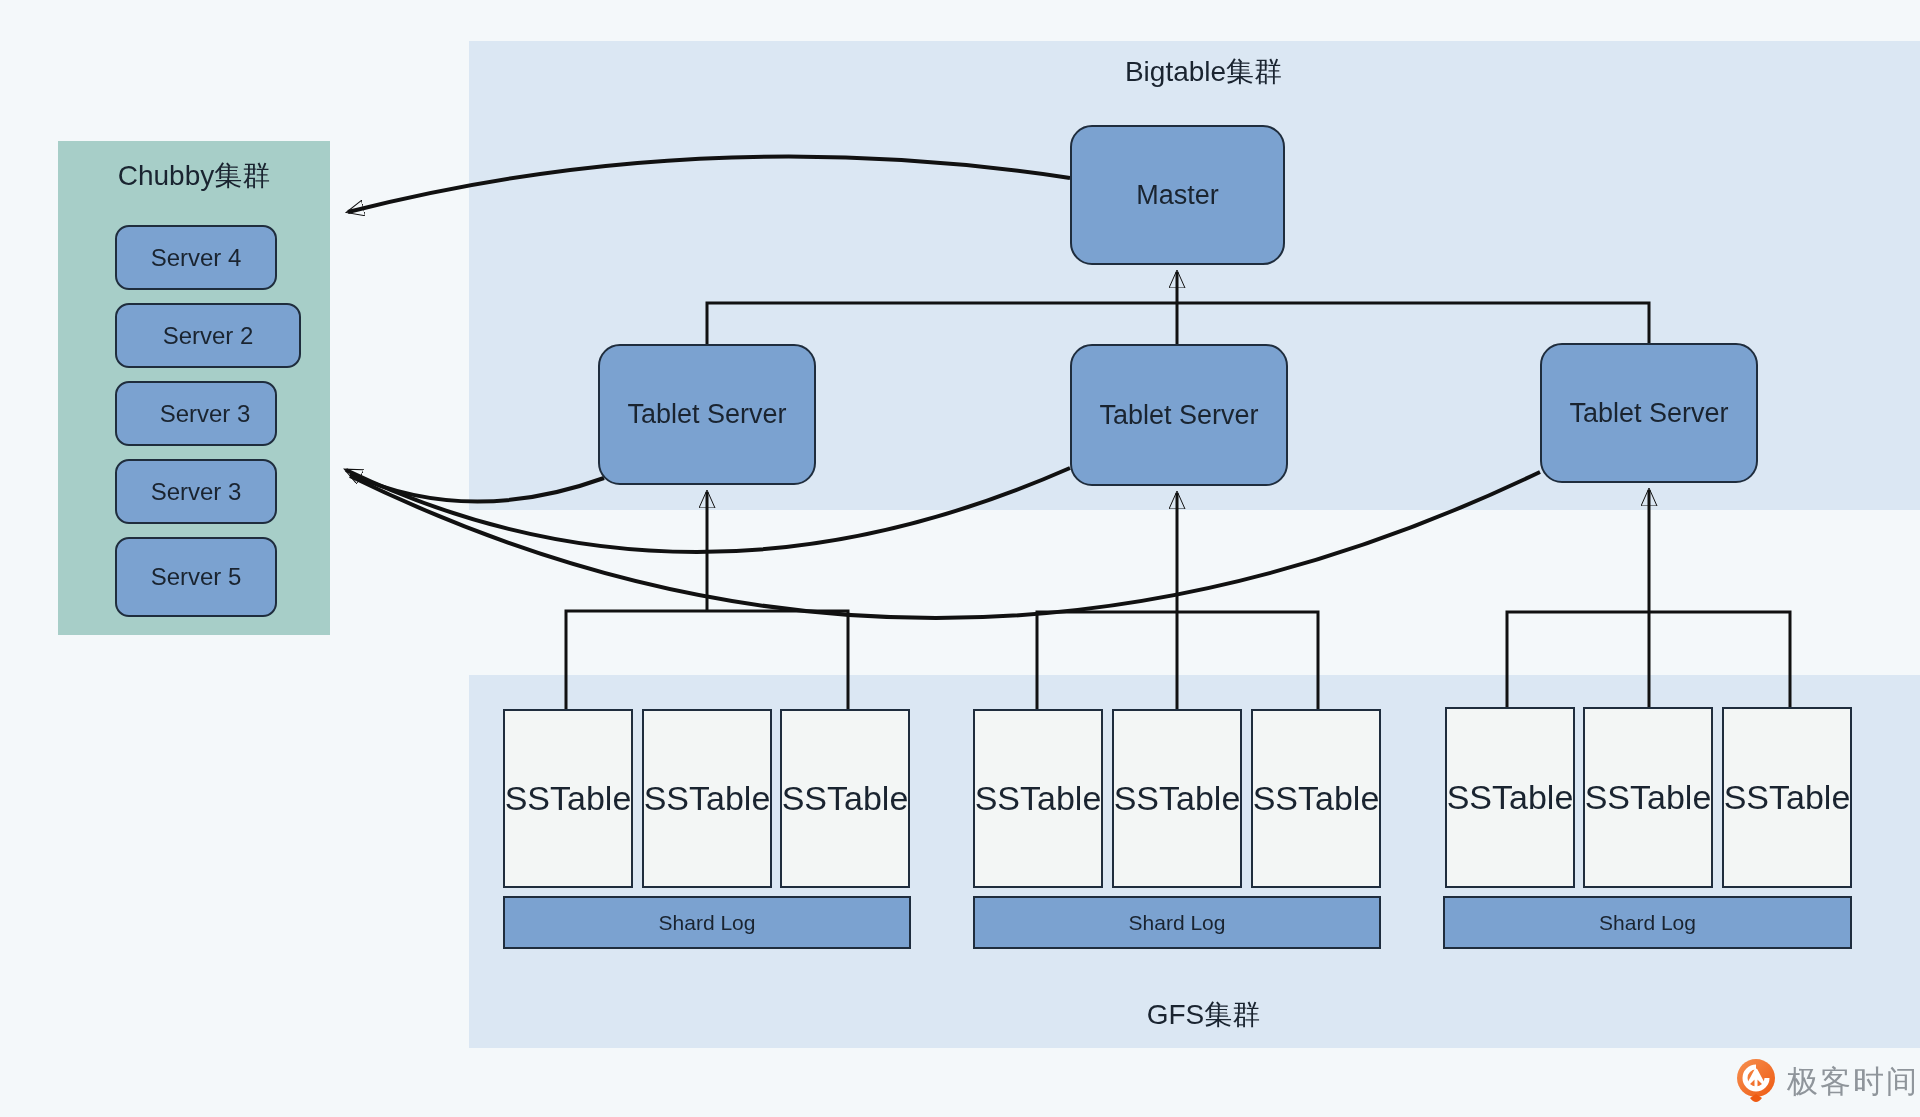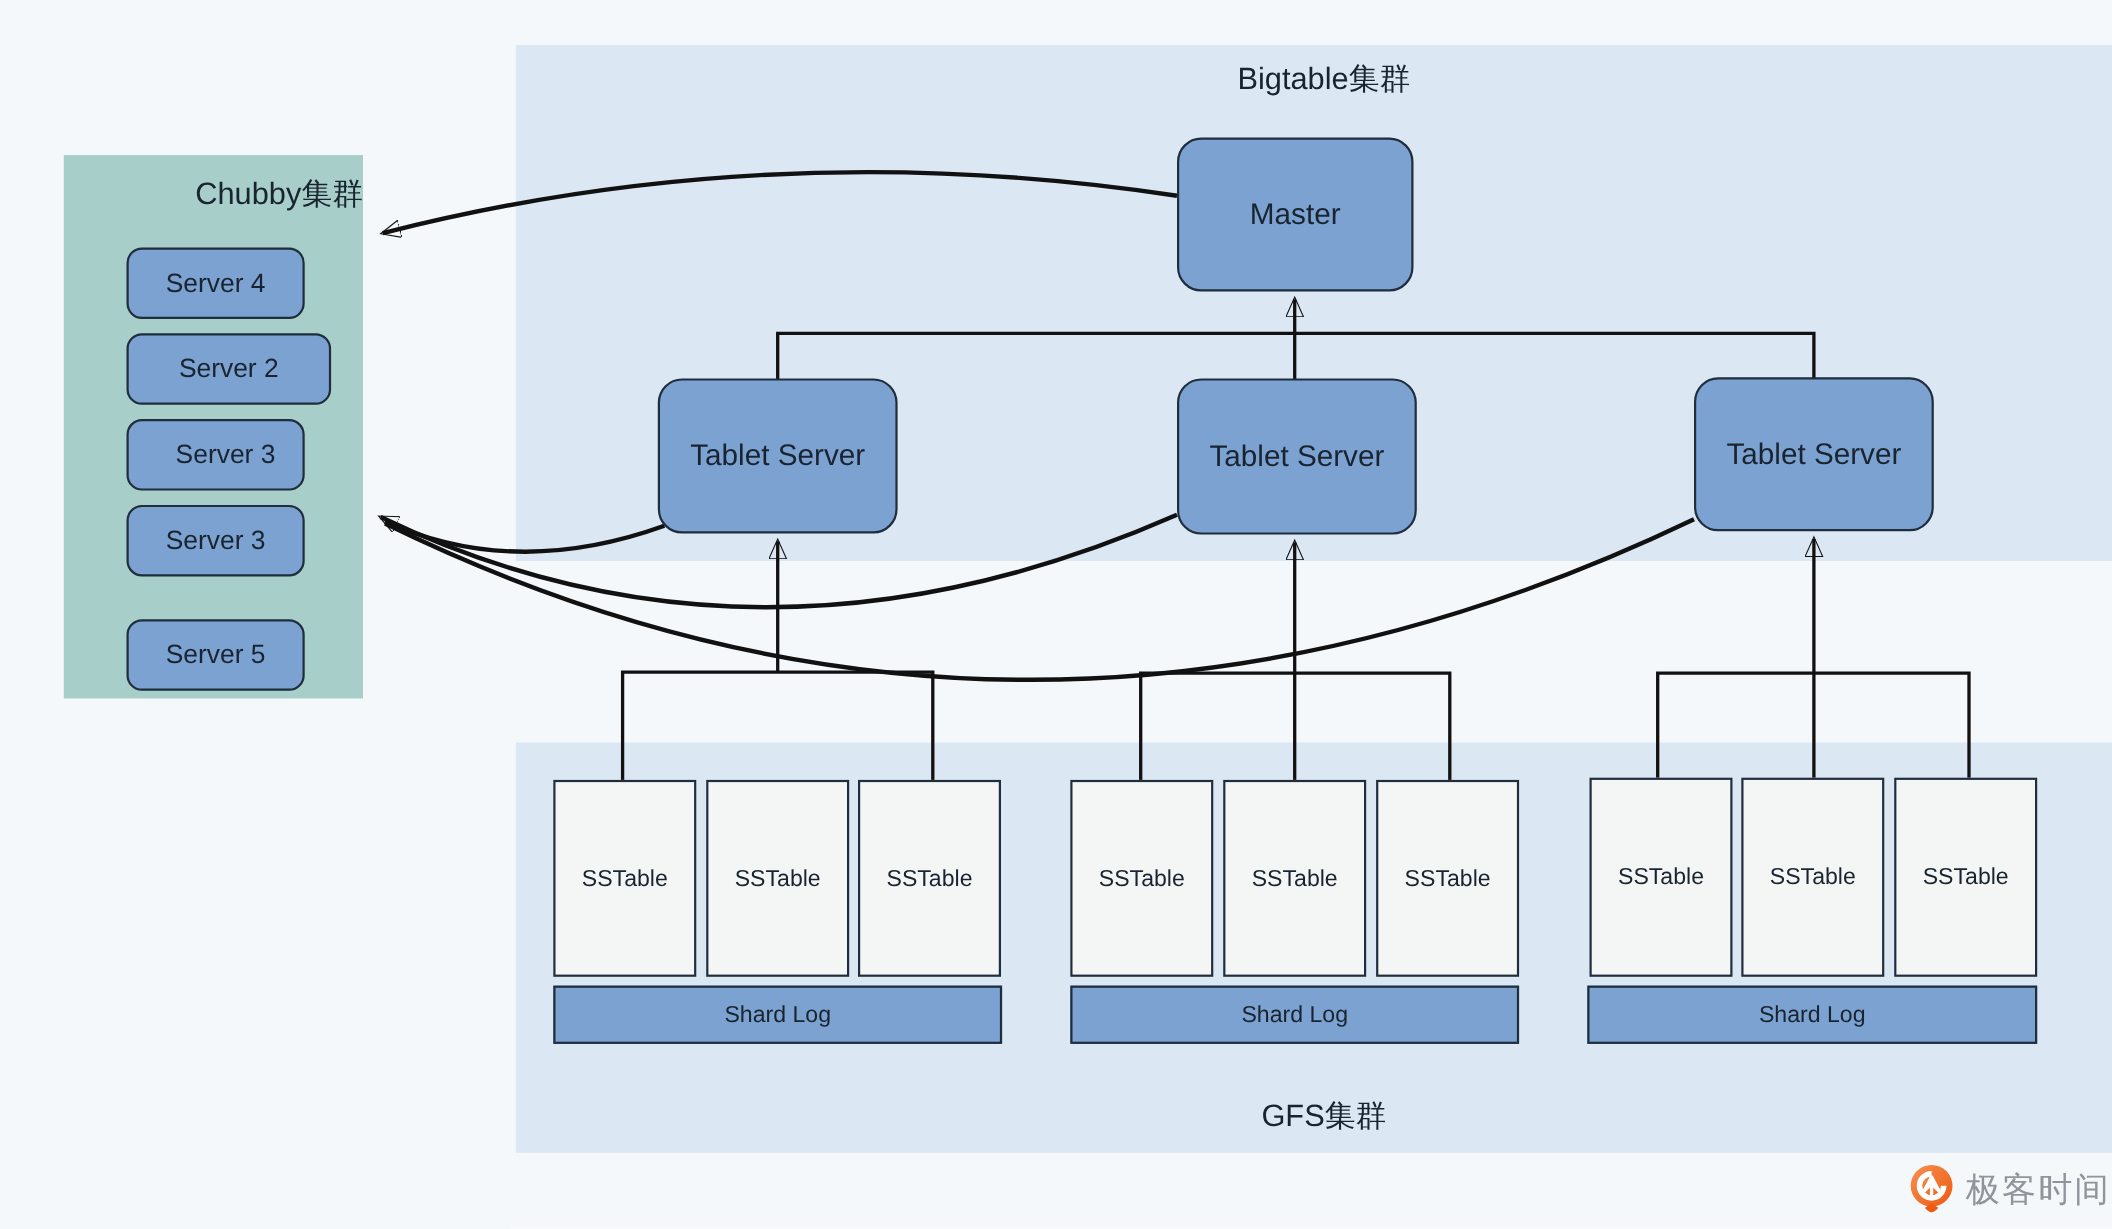--- a/index.html
+++ b/index.html
@@ -21,42 +21,42 @@
   .arrowhead{fill:var(--line);stroke:none;}
   .node{position:absolute;z-index:3;display:flex;align-items:center;justify-content:center;
         background:var(--node-blue);border:2.5px solid var(--node-border);
         color:var(--text-dark);font-size:27px;box-sizing:border-box;}
   .rounded-lg{border-radius:22px;}
   .server{position:absolute;z-index:3;display:flex;align-items:center;justify-content:center;
         background:var(--node-blue);border:2px solid var(--node-border);border-radius:14px;
         color:var(--text-dark);font-size:24px;box-sizing:border-box;}
   .sstable{position:absolute;z-index:3;display:flex;align-items:center;justify-content:center;
         background:var(--sstable-fill);border:2px solid var(--node-border);
-        color:var(--text-dark);font-size:21px;box-sizing:border-box;}
+        color:var(--text-dark);font-size:34px;box-sizing:border-box;}
   .shardlog{position:absolute;z-index:3;display:flex;align-items:center;justify-content:center;
         background:var(--node-blue);border:2px solid var(--node-border);
         color:var(--text-dark);font-size:21px;box-sizing:border-box;}
   .brand{position:absolute;z-index:4;display:flex;align-items:center;gap:10px;}
   .brand-text{font-size:31px;color:var(--brand-text);letter-spacing:2px;}
 </style>
 </head>
 <body>
 
 <div class="stage">
 
   <div class="panel blue" style="left:469px;top:41px;width:1421px;height:469px;">
     <div class="panel-title" style="top:12px;">Bigtable集群</div>
   </div>
 
   <div class="panel blue" style="left:469px;top:675px;width:1421px;height:373px;">
     <div class="panel-title" style="bottom:14px;">GFS集群</div>
   </div>
 
   <div class="panel teal" style="left:58px;top:141px;width:272px;height:494px;">
-    <div class="panel-title" style="top:16px;text-align:right;">Chubby集群</div>
+    <div class="panel-title" style="top:16px;">Chubby集群</div>
   </div>
 
   <svg class="wires" width="1920" height="1117" viewBox="0 0 1920 1117">
     <defs>
       <marker id="arrow" markerUnits="userSpaceOnUse" markerWidth="22" markerHeight="18" refX="16" refY="8" orient="auto">
         <path class="arrowhead" d="M0,0 L18,8 L0,16 Z"></path>
       </marker>
     </defs>
 
     <path class="wire" d="M 707 346 L 707 303 L 1649 303 L 1649 345"></path>
@@ -81,21 +81,21 @@
   <div class="node rounded-lg" style="left:1070px;top:125px;width:215px;height:140px;">Master</div>
 
   <div class="node rounded-lg" style="left:598px;top:344px;width:218px;height:141px;">Tablet Server</div>
   <div class="node rounded-lg" style="left:1070px;top:344px;width:218px;height:142px;">Tablet Server</div>
   <div class="node rounded-lg" style="left:1540px;top:343px;width:218px;height:140px;">Tablet Server</div>
 
   <div class="server" style="left:115px;top:225px;width:162px;height:65px;">Server 4</div>
   <div class="server" style="left:115px;top:303px;width:186px;height:65px;">Server 2</div>
   <div class="server" style="left:115px;top:381px;width:162px;height:65px;padding-left:18px;">Server 3</div>
   <div class="server" style="left:115px;top:459px;width:162px;height:65px;">Server 3</div>
-  <div class="server" style="left:115px;top:563px;width:162px;height:65px;">Server 5</div>
+  <div class="server" style="left:115px;top:537px;width:162px;height:80px;">Server 5</div>
 
   <div class="sstable" style="left:503px;top:709px;width:130px;height:179px;">SSTable</div>
   <div class="sstable" style="left:642px;top:709px;width:130px;height:179px;">SSTable</div>
   <div class="sstable" style="left:780px;top:709px;width:130px;height:179px;">SSTable</div>
   <div class="shardlog" style="left:503px;top:896px;width:408px;height:53px;">Shard Log</div>
 
   <div class="sstable" style="left:973px;top:709px;width:130px;height:179px;">SSTable</div>
   <div class="sstable" style="left:1112px;top:709px;width:130px;height:179px;">SSTable</div>
   <div class="sstable" style="left:1251px;top:709px;width:130px;height:179px;">SSTable</div>
   <div class="shardlog" style="left:973px;top:896px;width:408px;height:53px;">Shard Log</div>

